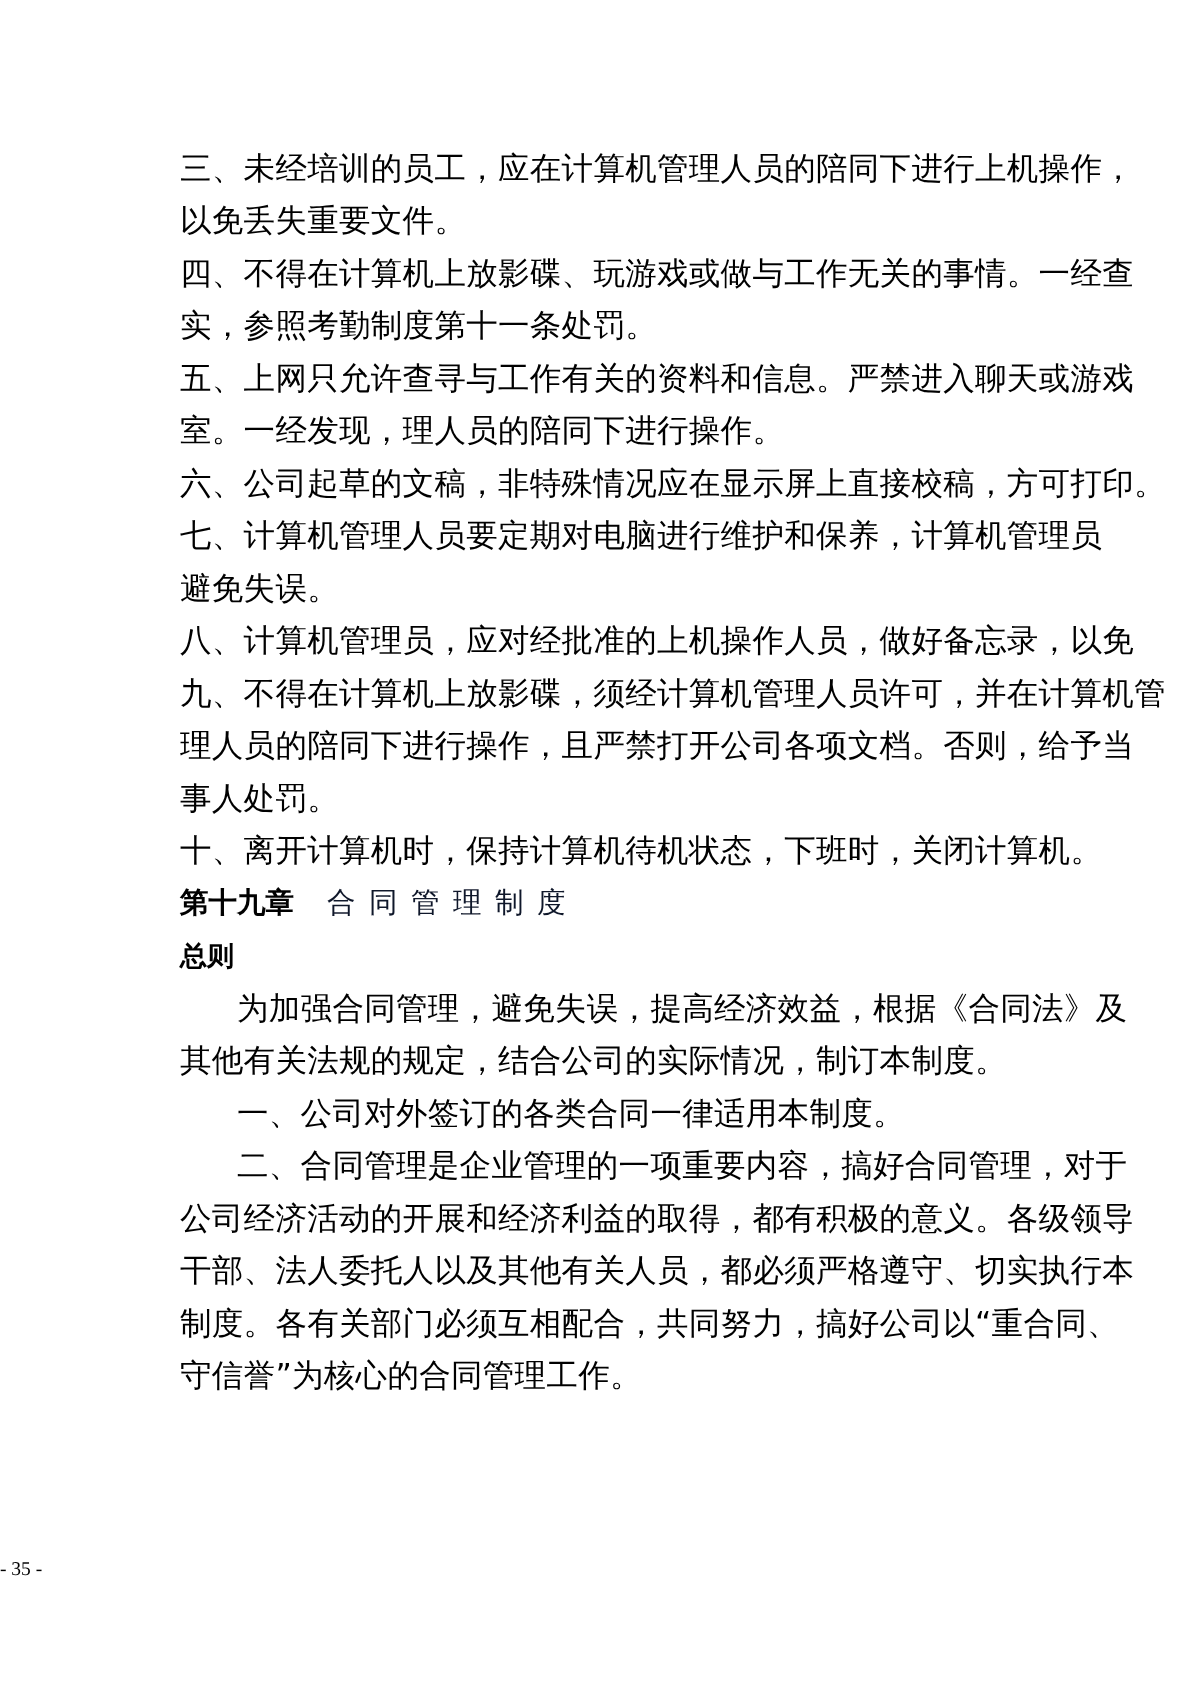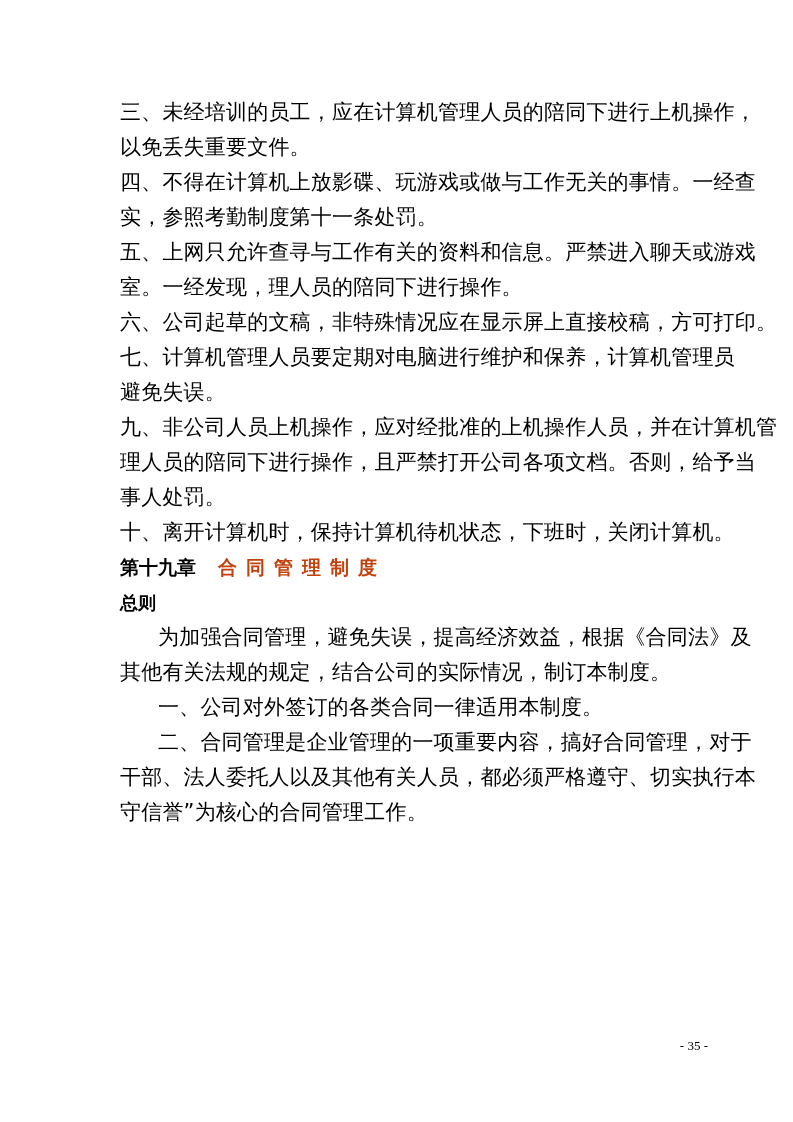--- a/index.html
+++ b/index.html
@@ -35,67 +35,70 @@
     .chapter {
       font-size: 19px;
       line-height: 35px;
       height: 35px;
       white-space: nowrap;
     }
     .chapter .num {
       font-weight: bold;
     }
     .chapter .title {
-      font-weight: bold;
+      font-weight: normal;
       letter-spacing: 9px;
       margin-left: 22px;
-      color: #c2410c;
+      color: #0f172a;
     }
     .section-head {
       font-size: 18px;
       font-weight: bold;
       line-height: 35px;
       height: 35px;
     }
     .footer {
       position: absolute;
       top: 1038px;
       left: 0;
       width: 708px;
-      text-align: right;
+      text-align: left;
       font-family: "Liberation Serif", "DejaVu Serif", serif;
       font-size: 13px;
       color: #000;
     }
   </style>
 </head>
 <body>
 
 <div class="page">
   <div class="line">三、未经培训的员工，应在计算机管理人员的陪同下进行上机操作，</div>
   <div class="line">以免丢失重要文件。</div>
   <div class="line">四、不得在计算机上放影碟、玩游戏或做与工作无关的事情。一经查</div>
   <div class="line">实，参照考勤制度第十一条处罚。</div>
   <div class="line">五、上网只允许查寻与工作有关的资料和信息。严禁进入聊天或游戏</div>
   <div class="line">室。一经发现，理人员的陪同下进行操作。</div>
   <div class="line">六、公司起草的文稿，非特殊情况应在显示屏上直接校稿，方可打印。</div>
   <div class="line">七、计算机管理人员要定期对电脑进行维护和保养，计算机管理员</div>
   <div class="line">避免失误。</div>
-  <div class="line">九、非公司人员上机操作，应对经批准的上机操作人员，并在计算机管</div>
+  <div class="line">八、计算机管理员，应对经批准的上机操作人员，做好备忘录，以免</div>
+  <div class="line">九、不得在计算机上放影碟，须经计算机管理人员许可，并在计算机管</div>
   <div class="line">理人员的陪同下进行操作，且严禁打开公司各项文档。否则，给予当</div>
   <div class="line">事人处罚。</div>
   <div class="line">十、离开计算机时，保持计算机待机状态，下班时，关闭计算机。</div>
 
   <div class="chapter">
     <span class="num">第十九章</span><span class="title">合同管理制度</span>
   </div>
 
   <div class="section-head">总则</div>
 
   <div class="line indent">为加强合同管理，避免失误，提高经济效益，根据《合同法》及</div>
   <div class="line">其他有关法规的规定，结合公司的实际情况，制订本制度。</div>
   <div class="line indent">一、公司对外签订的各类合同一律适用本制度。</div>
   <div class="line indent">二、合同管理是企业管理的一项重要内容，搞好合同管理，对于</div>
+  <div class="line">公司经济活动的开展和经济利益的取得，都有积极的意义。各级领导</div>
   <div class="line">干部、法人委托人以及其他有关人员，都必须严格遵守、切实执行本</div>
+  <div class="line">制度。各有关部门必须互相配合，共同努力，搞好公司以“重合同、</div>
   <div class="line">守信誉”为核心的合同管理工作。</div>
 </div>
 
 <div class="footer">- 35 -</div>
 
 </body></html>

